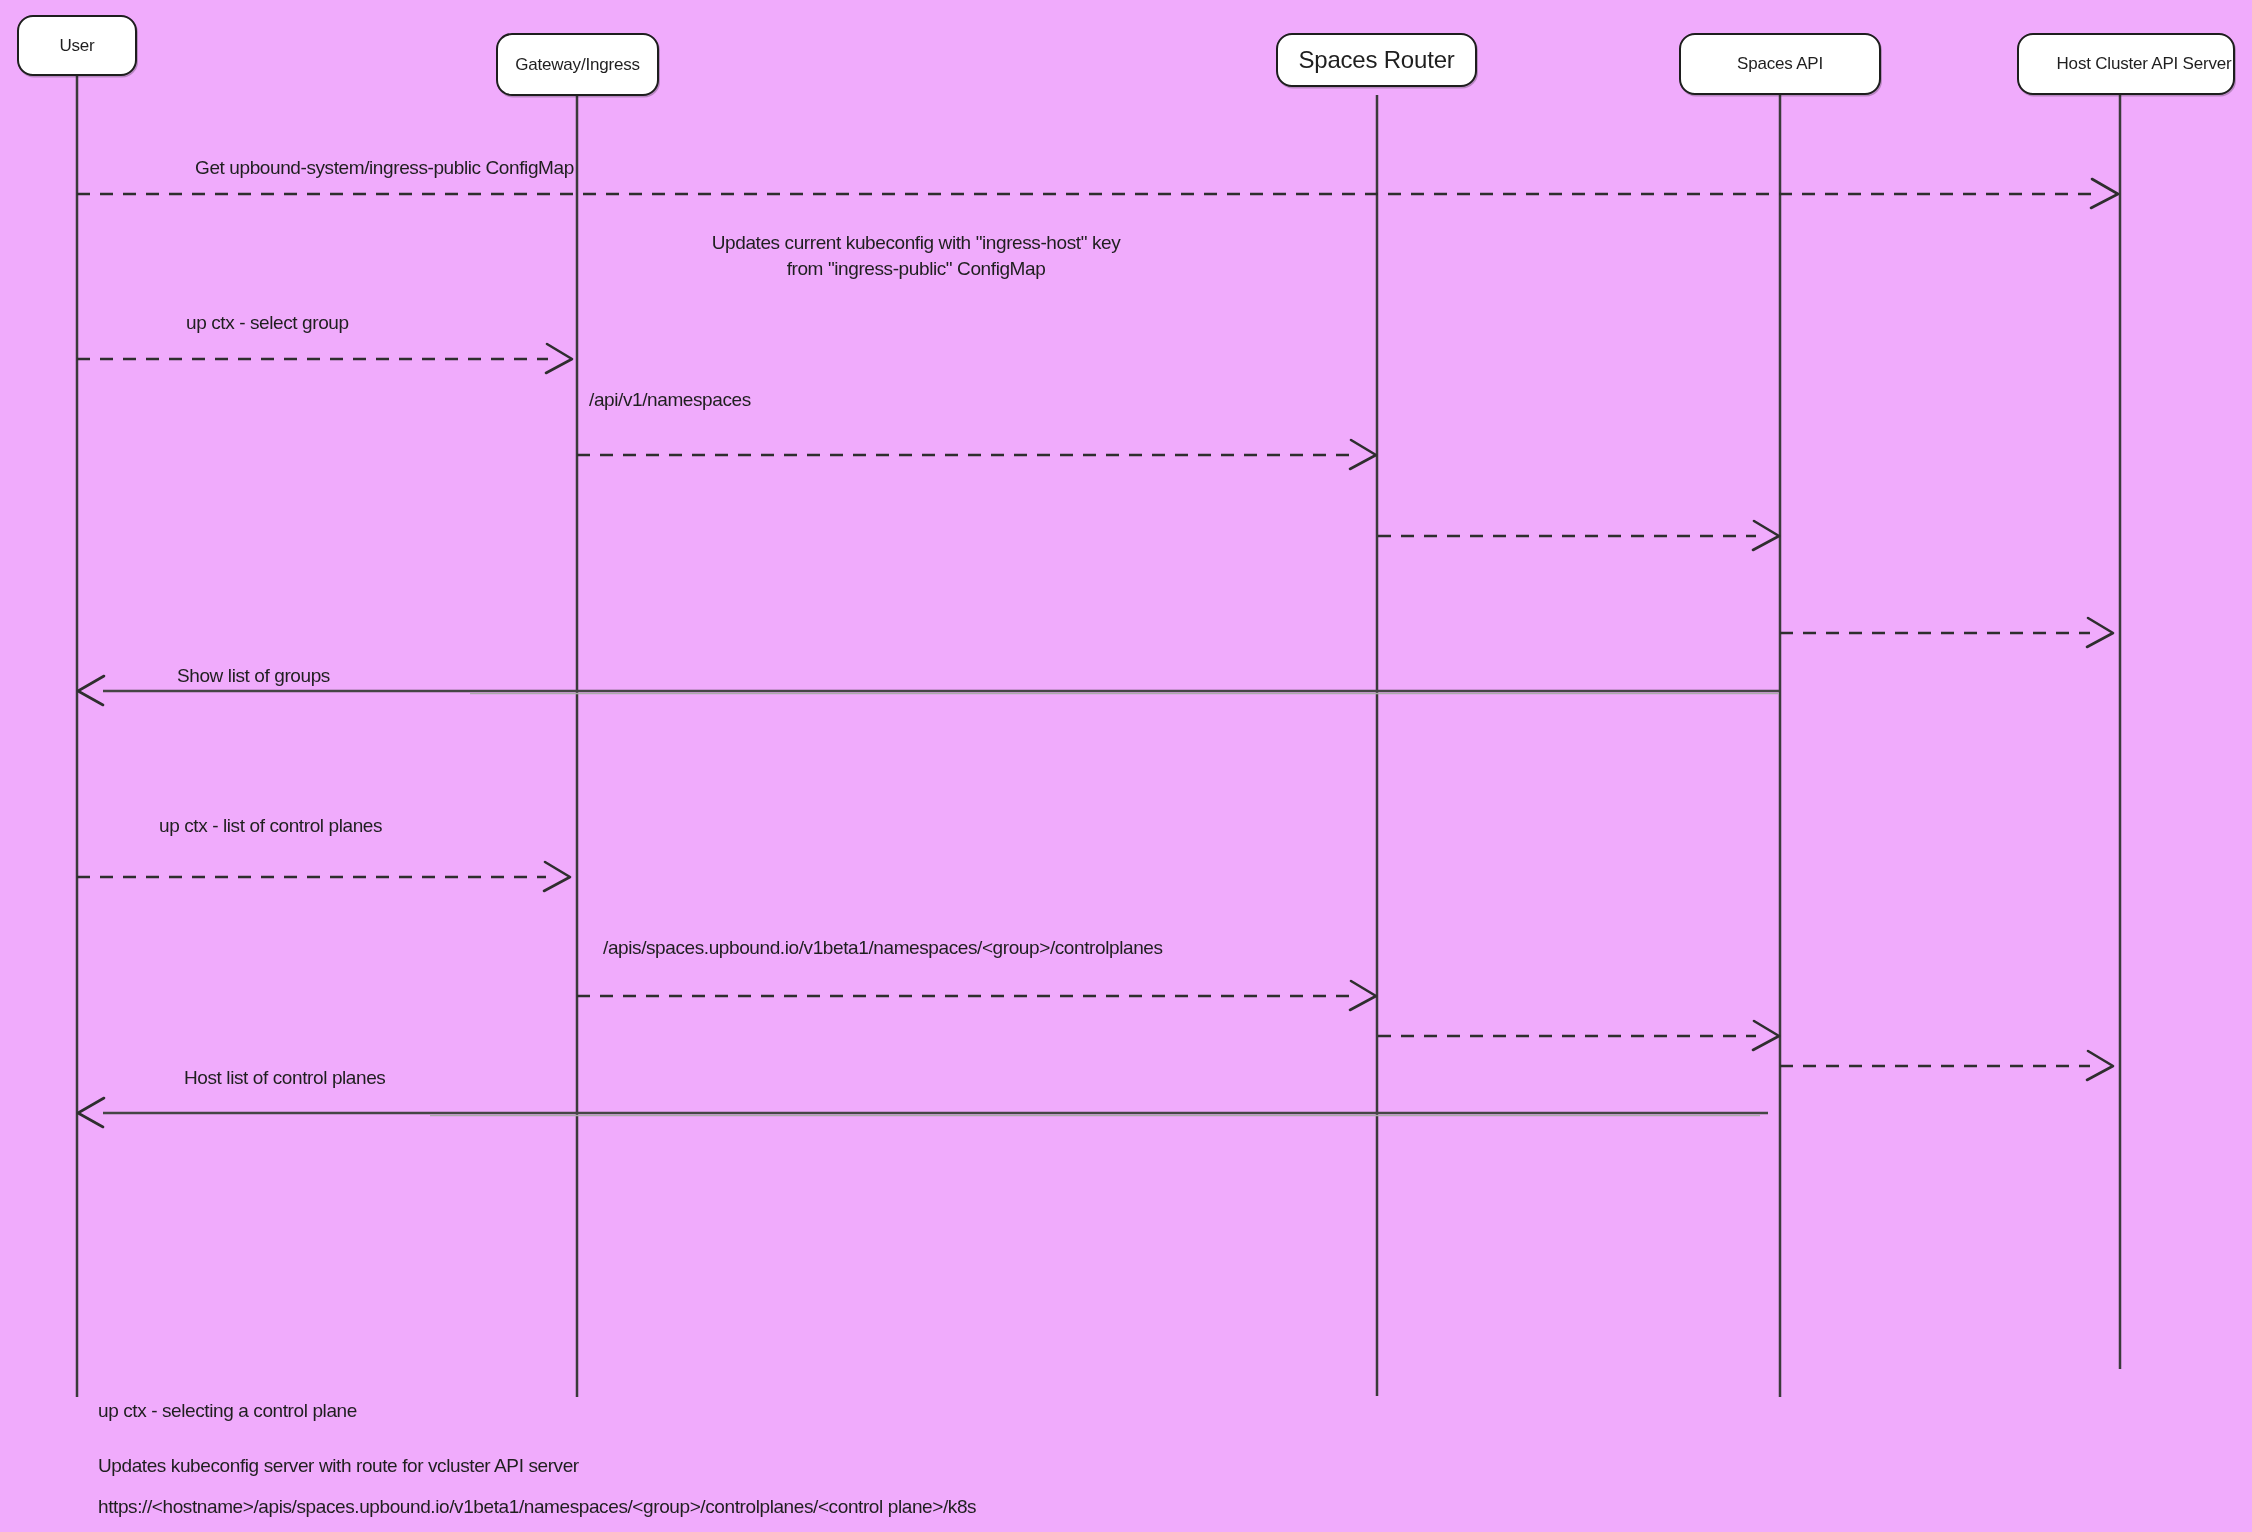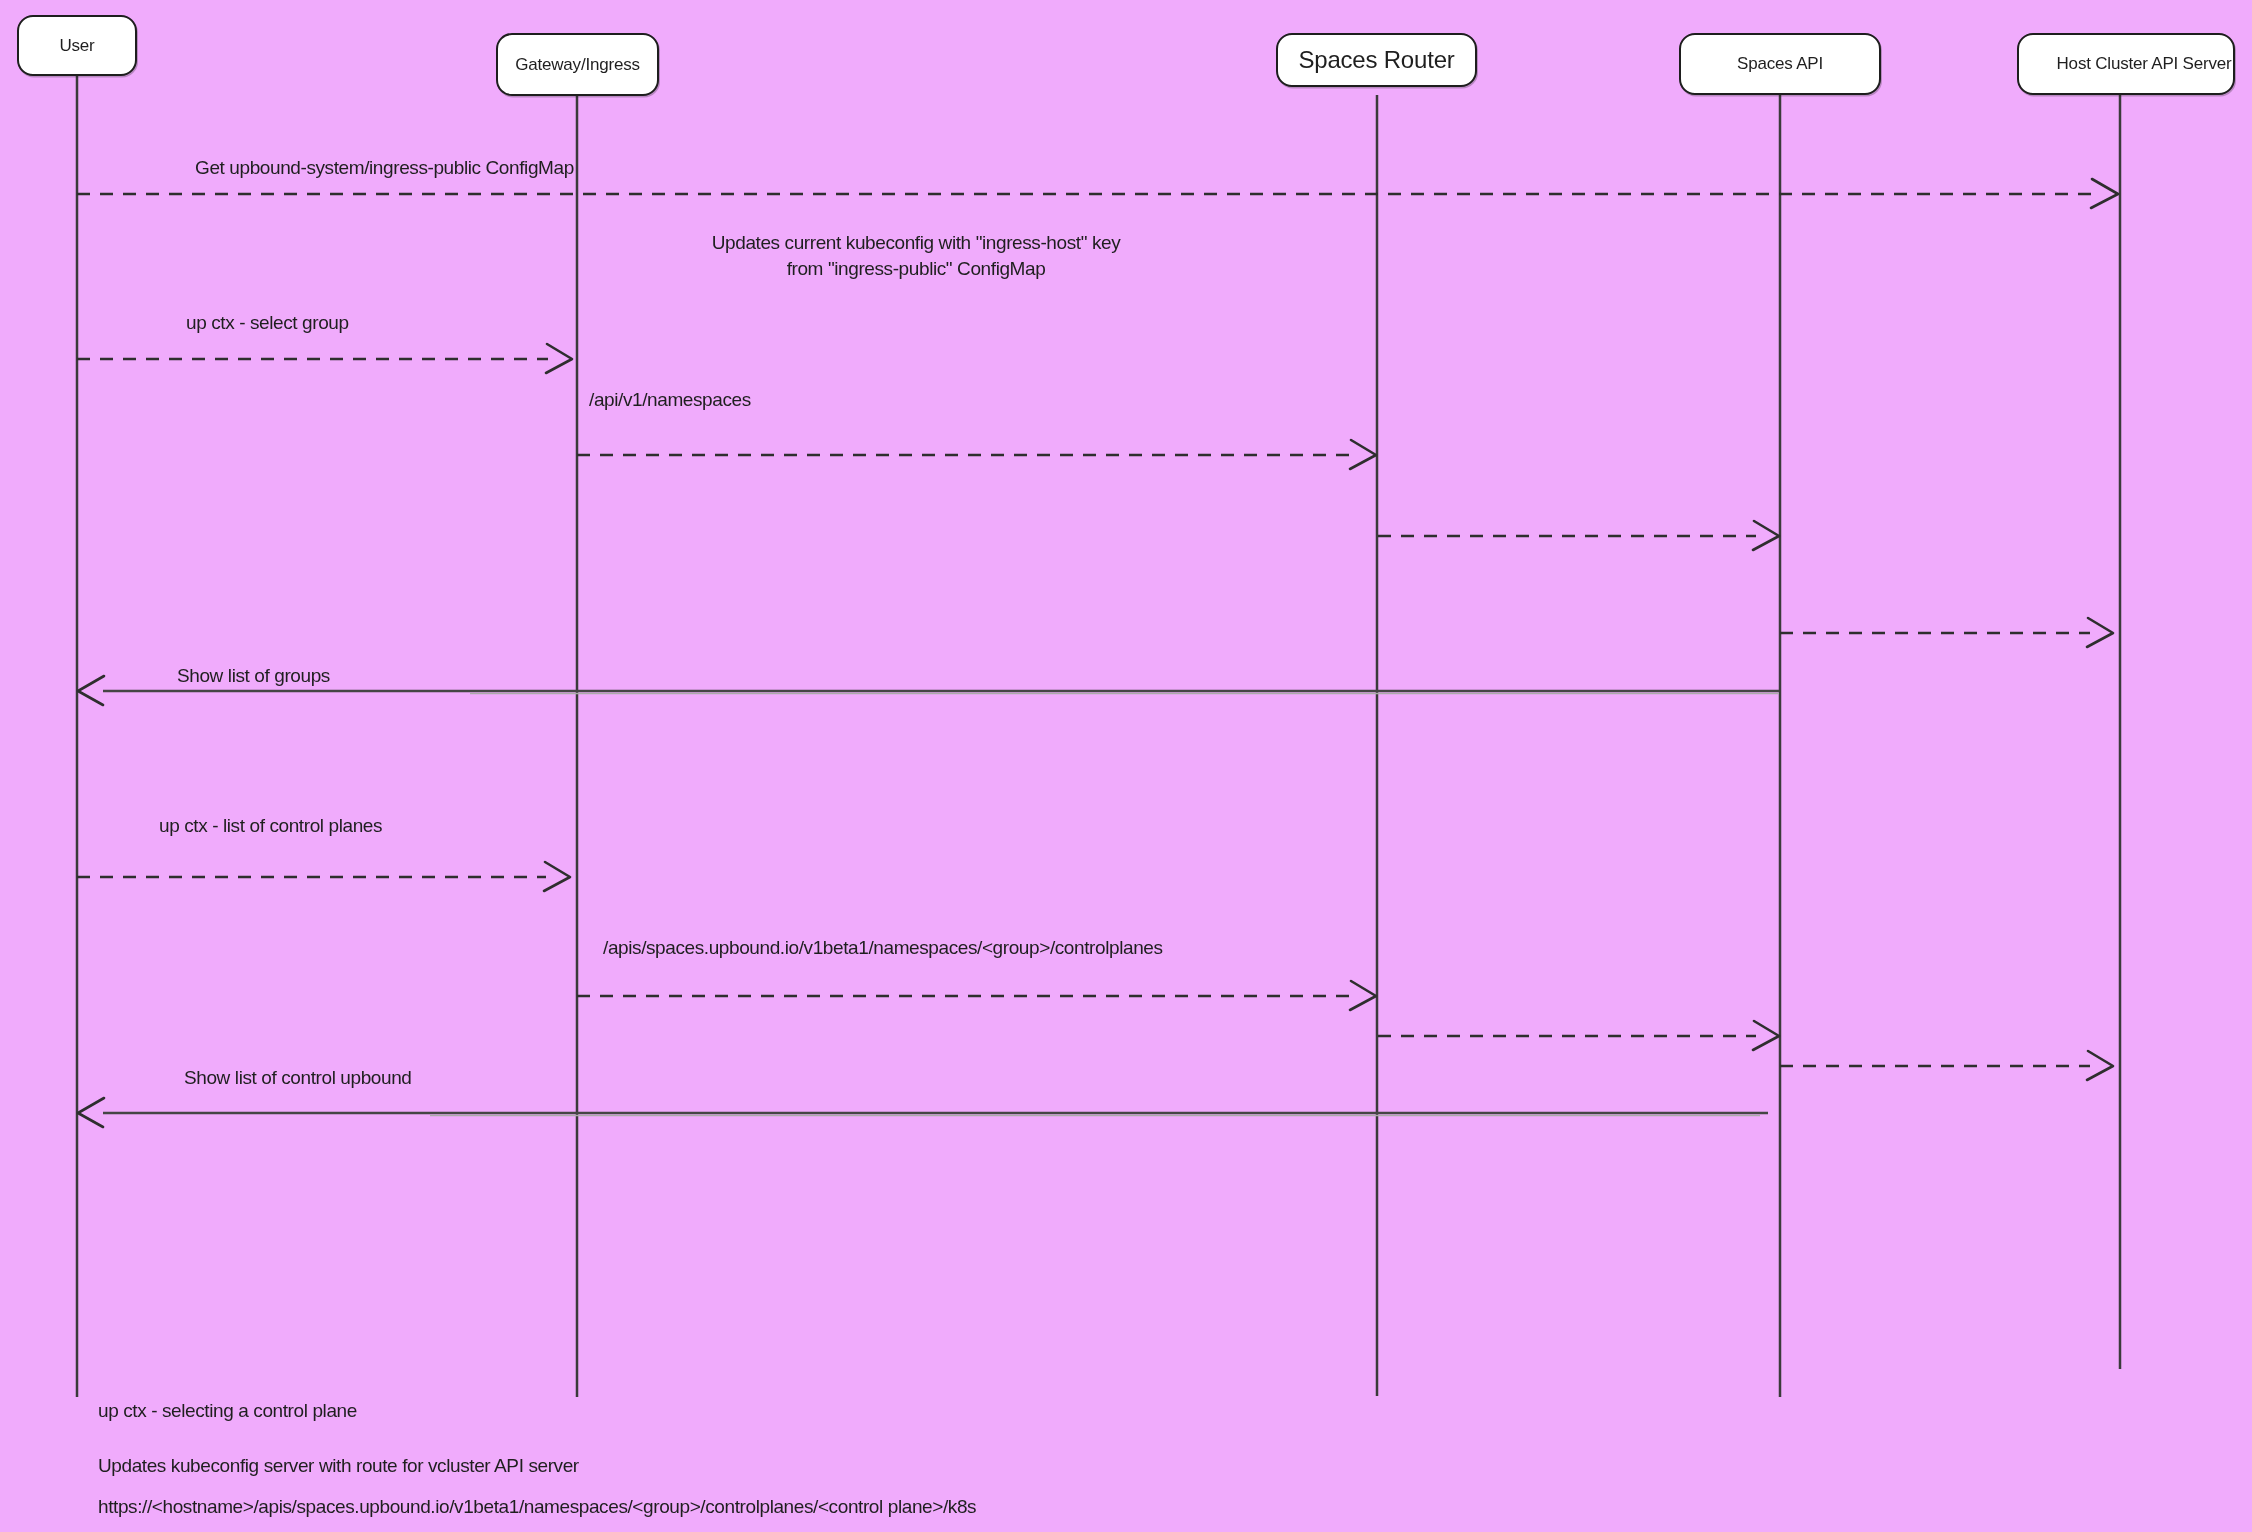--- a/index.html
+++ b/index.html
@@ -138,19 +138,19 @@
   <div class="lbl" style="left:186px; top:311px;">up ctx - select group</div>
 
   <div class="lbl" style="left:589px; top:388px;">/api/v1/namespaces</div>
 
   <div class="lbl" style="left:177px; top:664px;">Show list of groups</div>
 
   <div class="lbl" style="left:159px; top:814px;">up ctx - list of control planes</div>
 
   <div class="lbl" style="left:603px; top:936px;">/apis/spaces.upbound.io/v1beta1/namespaces/&lt;group&gt;/controlplanes</div>
 
-  <div class="lbl" style="left:184px; top:1066px;">Show list of control upbound</div>
+  <div class="lbl" style="left:184px; top:1066px;">Host list of control planes</div>
 
   <div class="footer-lbl" style="left:98px; top:1400px;">up ctx - selecting a control plane</div>
   <div class="footer-lbl" style="left:98px; top:1455px;">Updates kubeconfig server with route for vcluster API server</div>
   <div class="footer-lbl" style="left:98px; top:1496px;">https://&lt;hostname&gt;/apis/spaces.upbound.io/v1beta1/namespaces/&lt;group&gt;/controlplanes/&lt;control plane&gt;/k8s</div>
 
 </div>
 
 </body></html>

